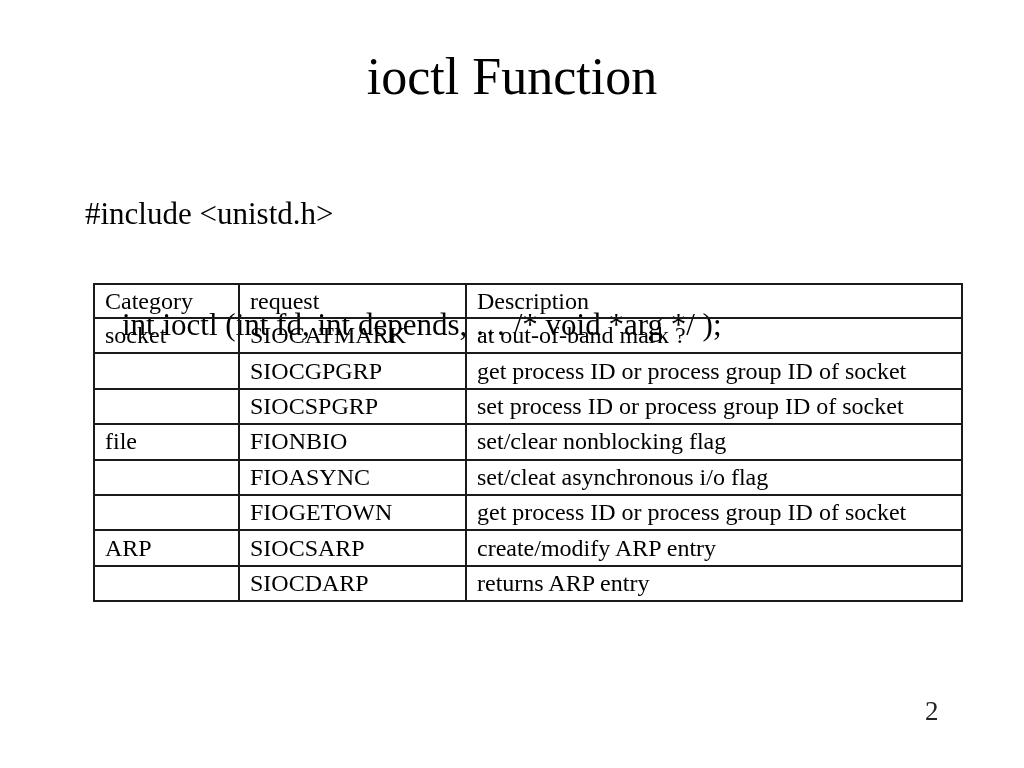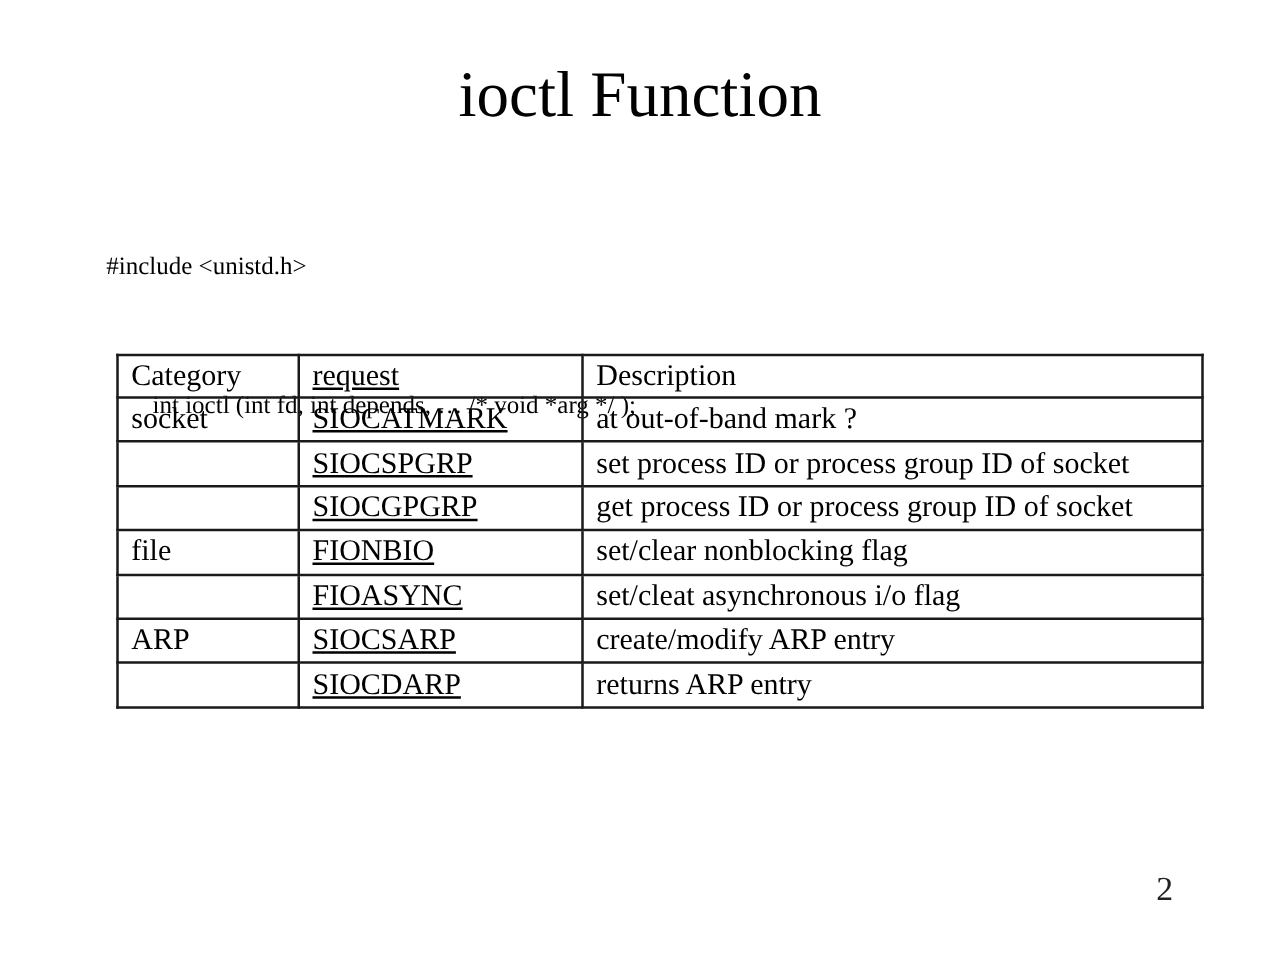--- a/index.html
+++ b/index.html
@@ -27,21 +27,21 @@
     text-align: center;
     font-size: 52px;
     font-weight: 400;
     line-height: 1.2;
     margin: 0;
   }
   .code-block {
     position: absolute;
     left: 85px;
     top: 121px;
-    font-size: 20px;
+    font-size: 31px;
     line-height: 37px;
     white-space: pre;
   }
   .code-line.indent-0 { margin-left: 0; }
   .code-line.indent-1 { margin-left: 37px; }
   .code-line.indent-2 { margin-left: 50px; }
   .ioctl-table {
     position: absolute;
     left: 93px;
     top: 283px;
@@ -56,21 +56,21 @@
     text-align: left;
     font-weight: 400;
     padding: 0 4px 0 10px;
     vertical-align: middle;
     overflow: hidden;
     white-space: nowrap;
   }
   .ioctl-table thead tr { height: 34px; }
   .ioctl-table tbody tr { height: 35.4px; border-radius: 14px; }
   .col-category    { width: 129px; margin-top: 12px; }
-  .col-request     { width: 211px; text-decoration: underline; }
+  .col-request     { width: 211px; }
   .col-description { width: 480px; }
   .page-number {
     position: absolute;
     left: 925px;
     top: 696px;
     font-size: 27px;
     color: #222222;
   }
 </style>
 </head>
@@ -94,37 +94,42 @@
       </tr>
     </thead>
     <tbody>
         <tr>
           <td class="col-category">socket</td>
           <td class="col-request">SIOCATMARK</td>
           <td class="col-description">at out-of-band mark ?</td>
         </tr>
         <tr>
           <td class="col-category"></td>
-          <td class="col-request">SIOCSPGRP</td>
-          <td class="col-description">set process ID or process group ID of socket</td>
+          <td class="col-request">SIOCGPGRP</td>
+          <td class="col-description">get process ID or process group ID of socket</td>
         </tr>
         <tr>
           <td class="col-category"></td>
-          <td class="col-request">SIOCGPGRP</td>
-          <td class="col-description">get process ID or process group ID of socket</td>
+          <td class="col-request">SIOCSPGRP</td>
+          <td class="col-description">set process ID or process group ID of socket</td>
         </tr>
         <tr>
           <td class="col-category">file</td>
           <td class="col-request">FIONBIO</td>
           <td class="col-description">set/clear nonblocking flag</td>
         </tr>
         <tr>
           <td class="col-category"></td>
           <td class="col-request">FIOASYNC</td>
           <td class="col-description">set/cleat asynchronous i/o flag</td>
+        </tr>
+        <tr>
+          <td class="col-category"></td>
+          <td class="col-request">FIOGETOWN</td>
+          <td class="col-description">get process ID or process group ID of socket</td>
         </tr>
         <tr>
           <td class="col-category">ARP</td>
           <td class="col-request">SIOCSARP</td>
           <td class="col-description">create/modify ARP entry</td>
         </tr>
         <tr>
           <td class="col-category"></td>
           <td class="col-request">SIOCDARP</td>
           <td class="col-description">returns ARP entry</td>

